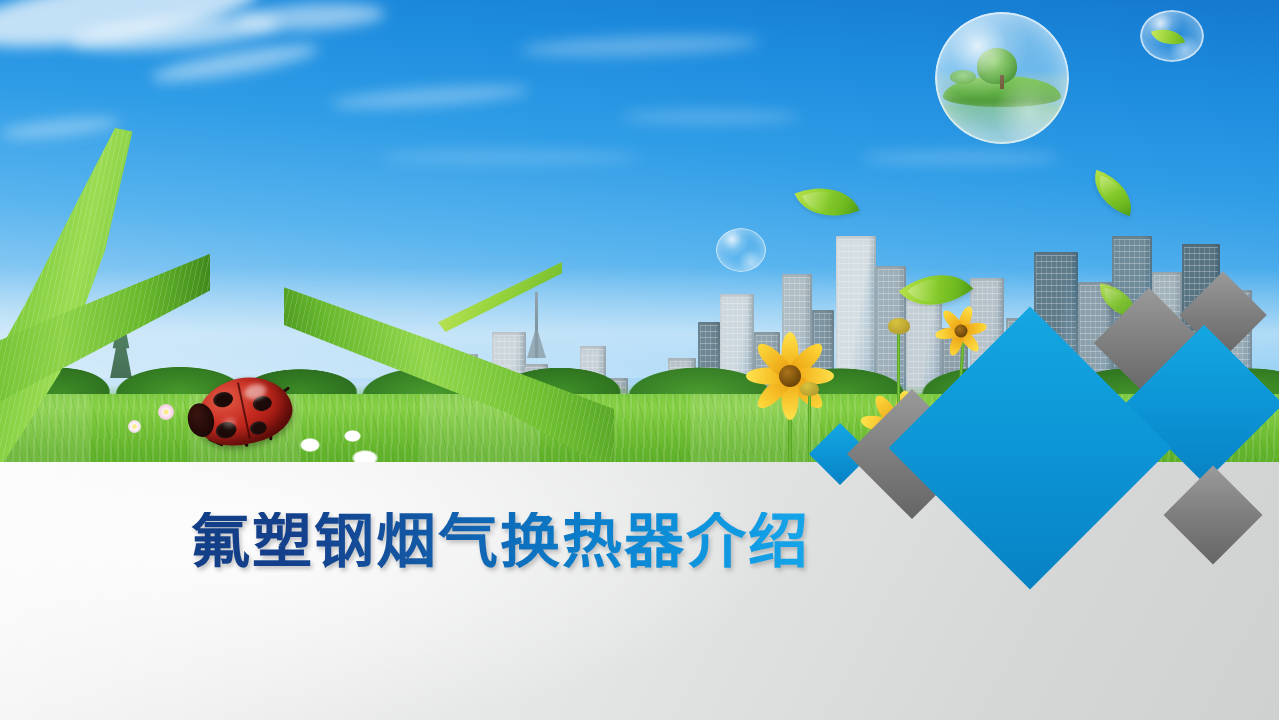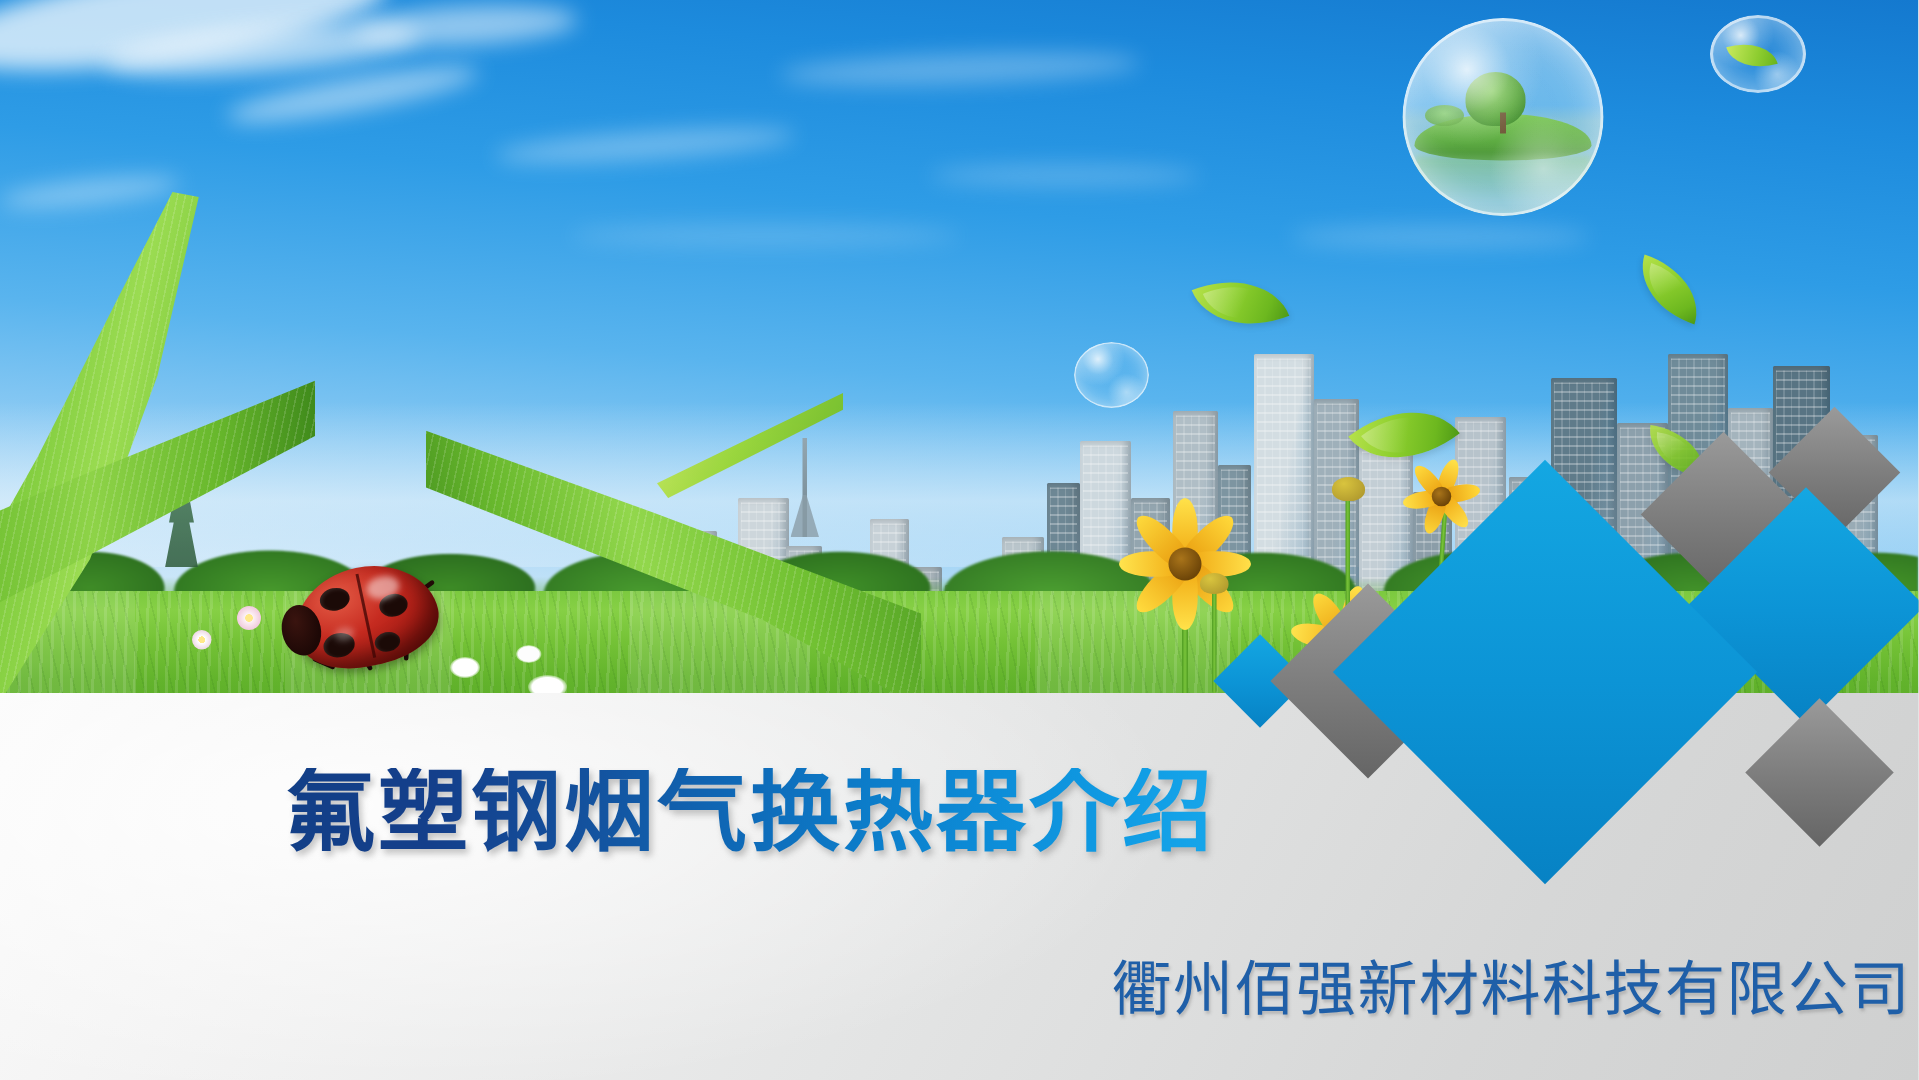--- a/index.html
+++ b/index.html
@@ -406,15 +406,14 @@
     <div class="dia dia-gray" style="left:1192px;top:284px;width:62px;height:62px;"></div>
     <div class="dia dia-gray" style="left:1110px;top:304px;width:78px;height:78px;"></div>
     <div class="dia dia-blue" style="left:1148px;top:348px;width:112px;height:112px;"></div>
     <div class="dia dia-blue" style="left:818px;top:432px;width:44px;height:44px;"></div>
     <div class="dia dia-gray" style="left:866px;top:408px;width:92px;height:92px;"></div>
     <div class="dia dia-blue" style="left:930px;top:348px;width:200px;height:200px;"></div>
     <div class="dia dia-gray" style="left:1178px;top:480px;width:70px;height:70px;"></div>
   </div>
 
   <div class="title">氟塑钢烟气换热器介绍</div>
-  <div class="company">衢州佰强新材料科技有限公司</div>
 
 </div>
 
 </body></html>

